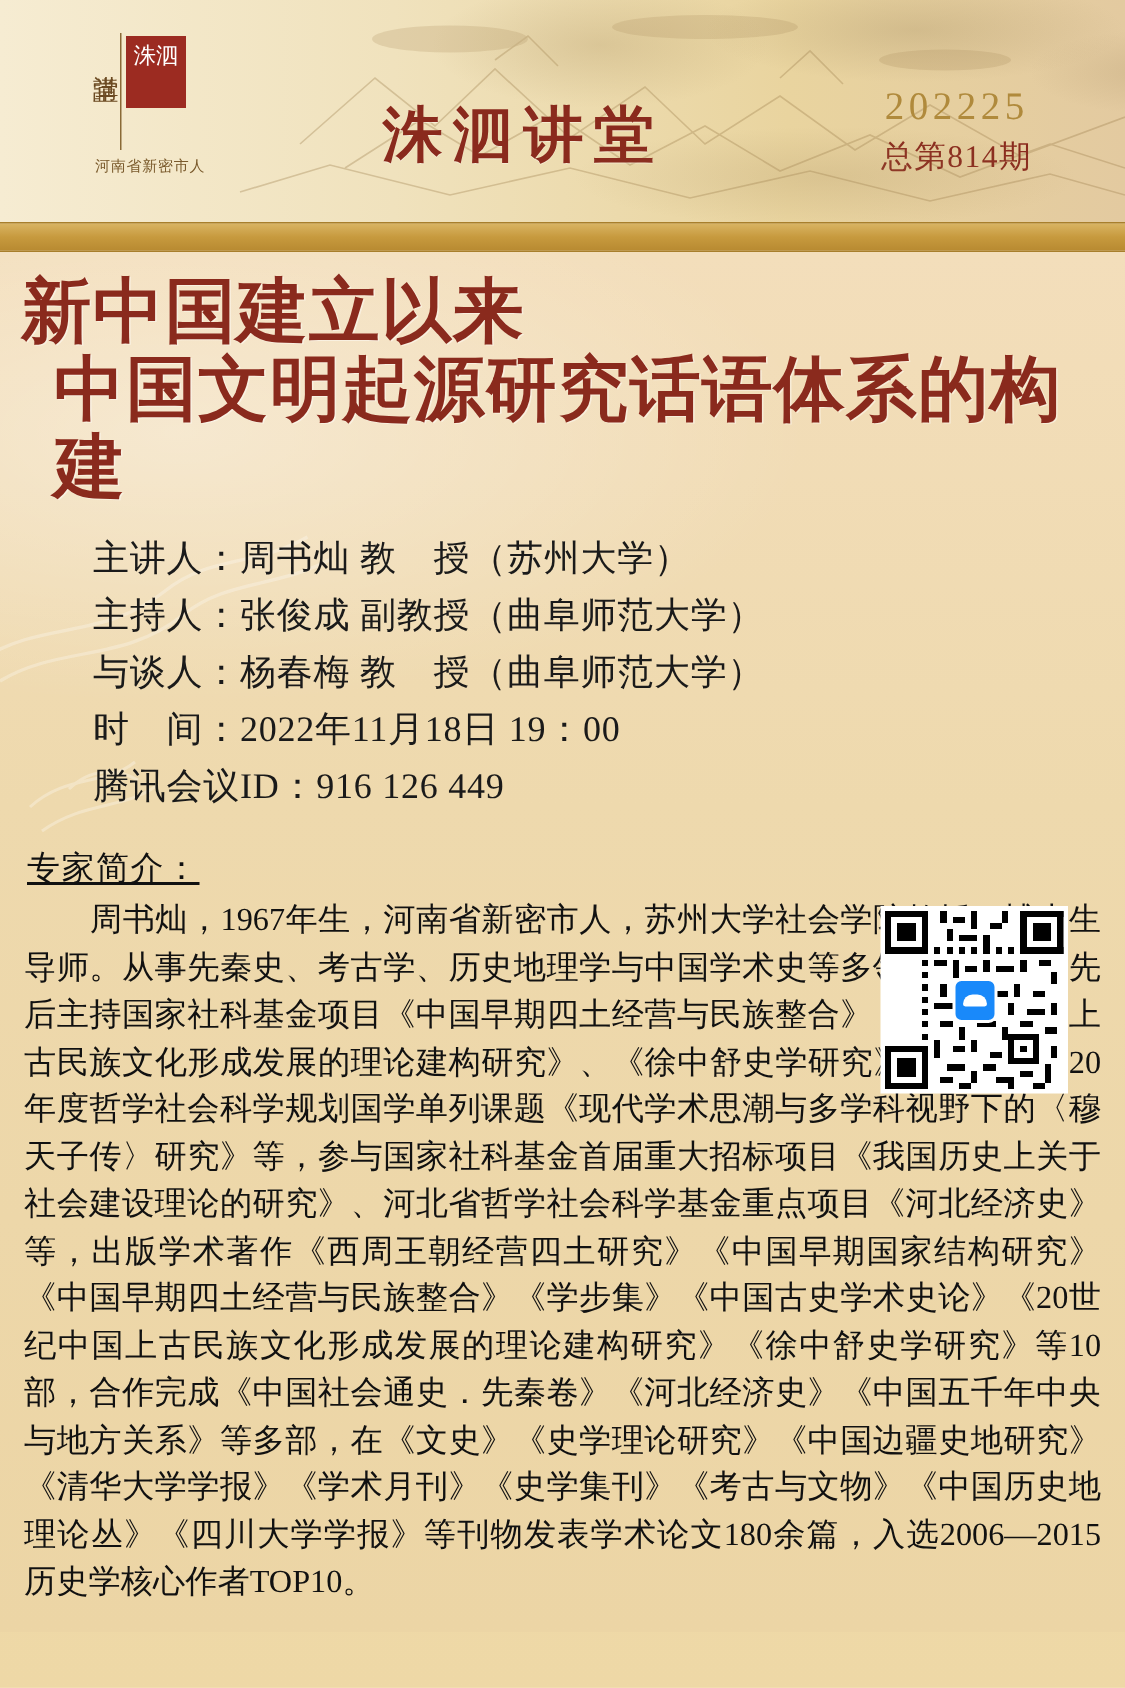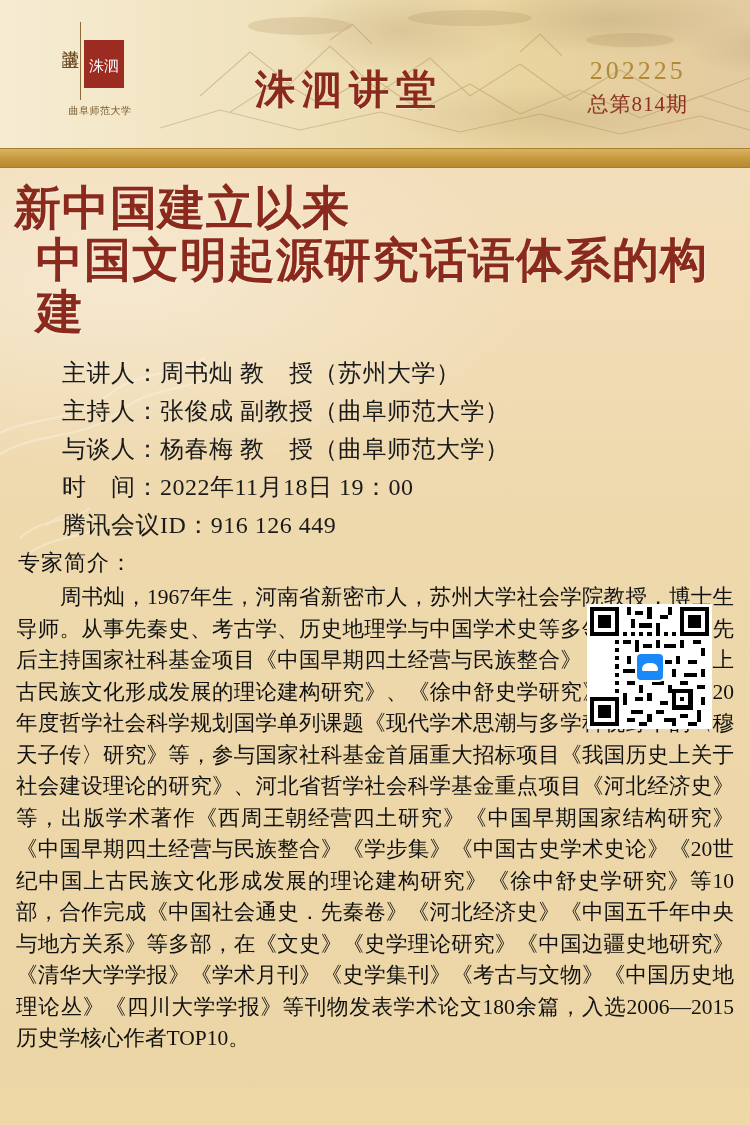--- a/index.html
+++ b/index.html
@@ -51,30 +51,30 @@
   .logo {
     position: absolute;
     left: 52px;
     top: 22px;
     width: 96px;
     height: 104px;
   }
   .logo .seal {
     position: absolute;
     left: 32px;
-    top: 18px;
+    top: 2px;
     width: 40px;
     height: 48px;
     background: #9c2b21;
     color: #fff;
     font-size: 15px;
     line-height: 16px;
     letter-spacing: 0px;
     text-align: center;
-    padding-top: 18px;
+    padding-top: 6px;
     box-sizing: border-box;
     font-family: "Liberation Serif", serif;
   }
   .logo .vert {
     position: absolute;
     left: 6px;
     top: 14px;
     width: 22px;
     color: #6b4a22;
     font-size: 17px;
@@ -208,25 +208,26 @@
     position: absolute;
     left: 5px;
     top: 9px;
     width: 16px;
     height: 8px;
     background: #fff;
     border-radius: 8px 8px 2px 2px;
   }
 
   .bio-title {
-    margin-top: 4px;
+    margin-top: 20px;
     padding-left: 18px;
     font-size: 22px;
     color: #111;
     letter-spacing: 1px;
+    text-decoration: underline;
   }
   .bio-text {
     margin-top: 4px;
     padding: 0 16px 0 16px;
     font-size: 21.5px;
     line-height: 31.5px;
     color: #111;
     text-align: justify;
     text-indent: 44px;
     letter-spacing: 0px;
@@ -270,21 +271,21 @@
         <ellipse cx="300" cy="26" rx="52" ry="9"></ellipse>
         <ellipse cx="470" cy="18" rx="62" ry="8"></ellipse>
         <ellipse cx="630" cy="40" rx="44" ry="7"></ellipse>
       </g>
     </svg>
 
     <div class="logo">
       <div class="rule"></div>
       <div class="seal">洙泗</div>
       <div class="vert">講堂</div>
-      <div class="univ">曲阜师范大学</div>
+      <div class="univ">河南省新密市人</div>
     </div>
 
     <div class="header-title">洙泗讲堂</div>
 
     <div class="issue">
       <div class="issue-num">202225</div>
       <div class="issue-total">总第814期</div>
     </div>
   </div>
 

